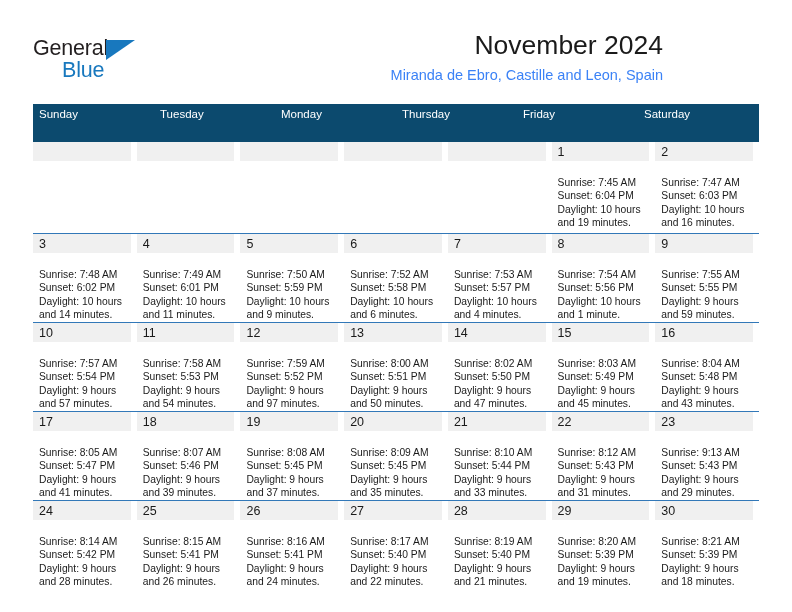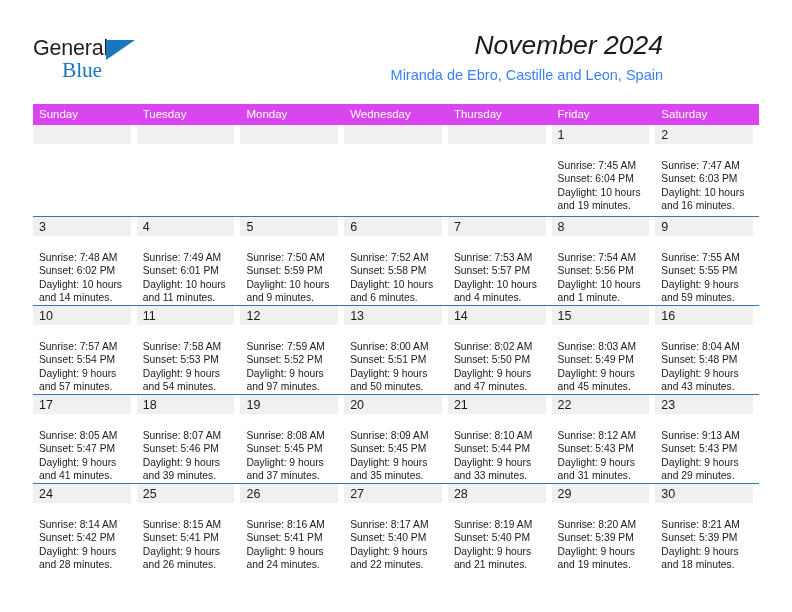--- a/index.html
+++ b/index.html
@@ -56,57 +56,56 @@
     border-left: 29px solid #1878be;
     border-bottom: 20px solid transparent;
   }
   .logo-blue {
     position: absolute;
     left: 29px;
     top: 22px;
     font-size: 21.5px;
     letter-spacing: -0.2px;
     color: #1878be;
-    font-family: Liberation Serif, serif;
+    font-family: Liberation Sans, sans-serif;
   }
 
   .title-block {
     position: absolute;
     right: 35px;
     top: 30px;
     text-align: right;
   }
   .cal-title {
     font-size: 26.5px;
     color: #1a1a1a;
     font-weight: normal;
     line-height: 1.15;
     white-space: nowrap;
-    font-style: italic;
   }
   .cal-subtitle {
     margin-top: 7px;
     font-size: 14.5px;
     color: #3b82f6;
     line-height: 1.2;
     white-space: nowrap;
   }
 
   
   .calendar {
     position: absolute;
     left: 33px;
     top: 104px;
     width: 726px;
   }
 
   .weekday-row {
     display: flex;
-    background: #d946ef;
-    height: 21px;
+    background: #0c4a6e;
+    height: 38px;
   }
   .weekday-cell {
     flex: 1 1 0;
     color: #ffffff;
     font-size: 11.5px;
     line-height: 21px;
     padding-left: 6px;
     box-sizing: border-box;
     white-space: nowrap;
     overflow: hidden;
@@ -174,21 +173,20 @@
       <div class="cal-subtitle">Miranda de Ebro, Castille and Leon, Spain</div>
     </div>
 
   </div>
 
   <div class="calendar">
     <div class="weekday-row" id="weekday-row">
         <div class="weekday-cell">Sunday</div>
         <div class="weekday-cell">Tuesday</div>
         <div class="weekday-cell">Monday</div>
-        <div class="weekday-cell">Wednesday</div>
         <div class="weekday-cell">Thursday</div>
         <div class="weekday-cell">Friday</div>
         <div class="weekday-cell">Saturday</div>
       </div>
     <div id="weeks-container">
         <div class="week-row first">
           <div class="day-cell empty">
             <div class="day-band"><span class="day-num"></span></div>
           </div>
           <div class="day-cell empty">

